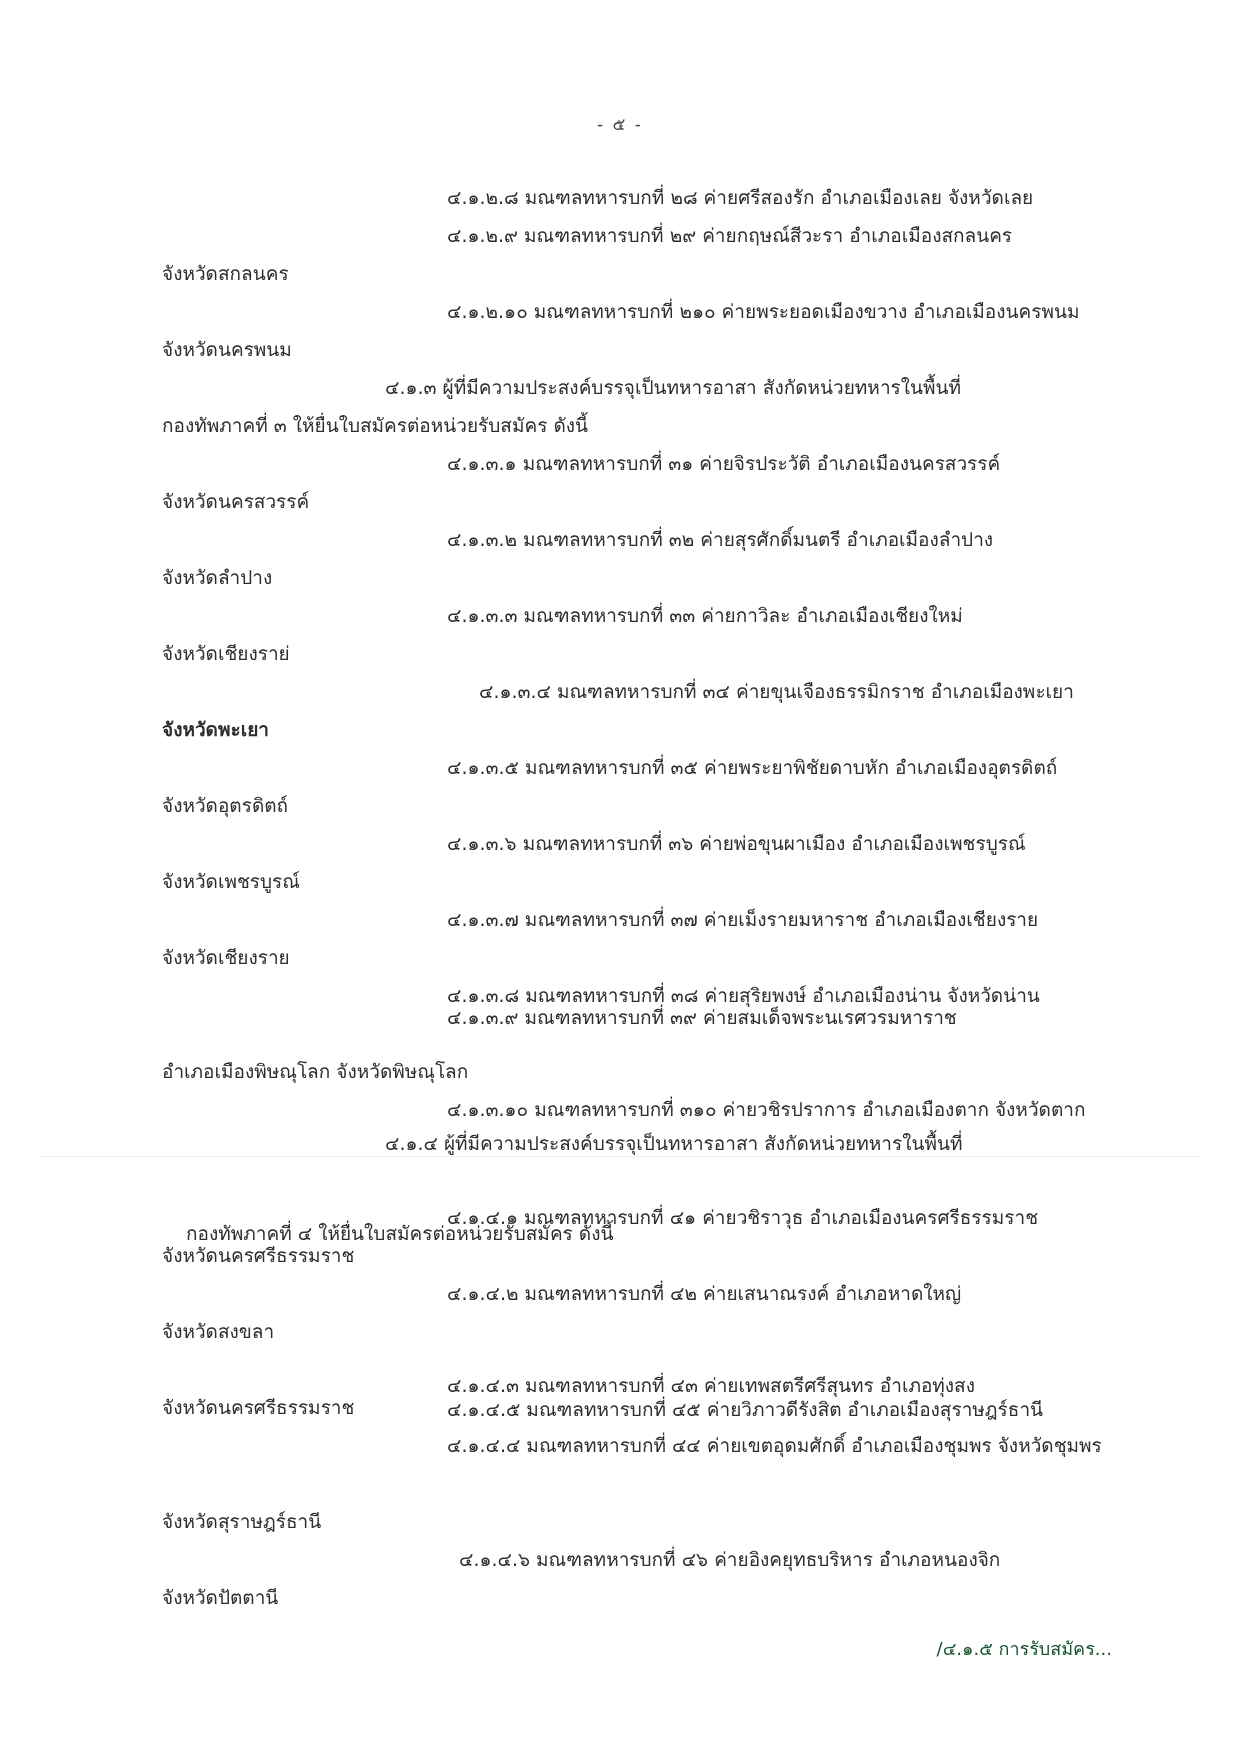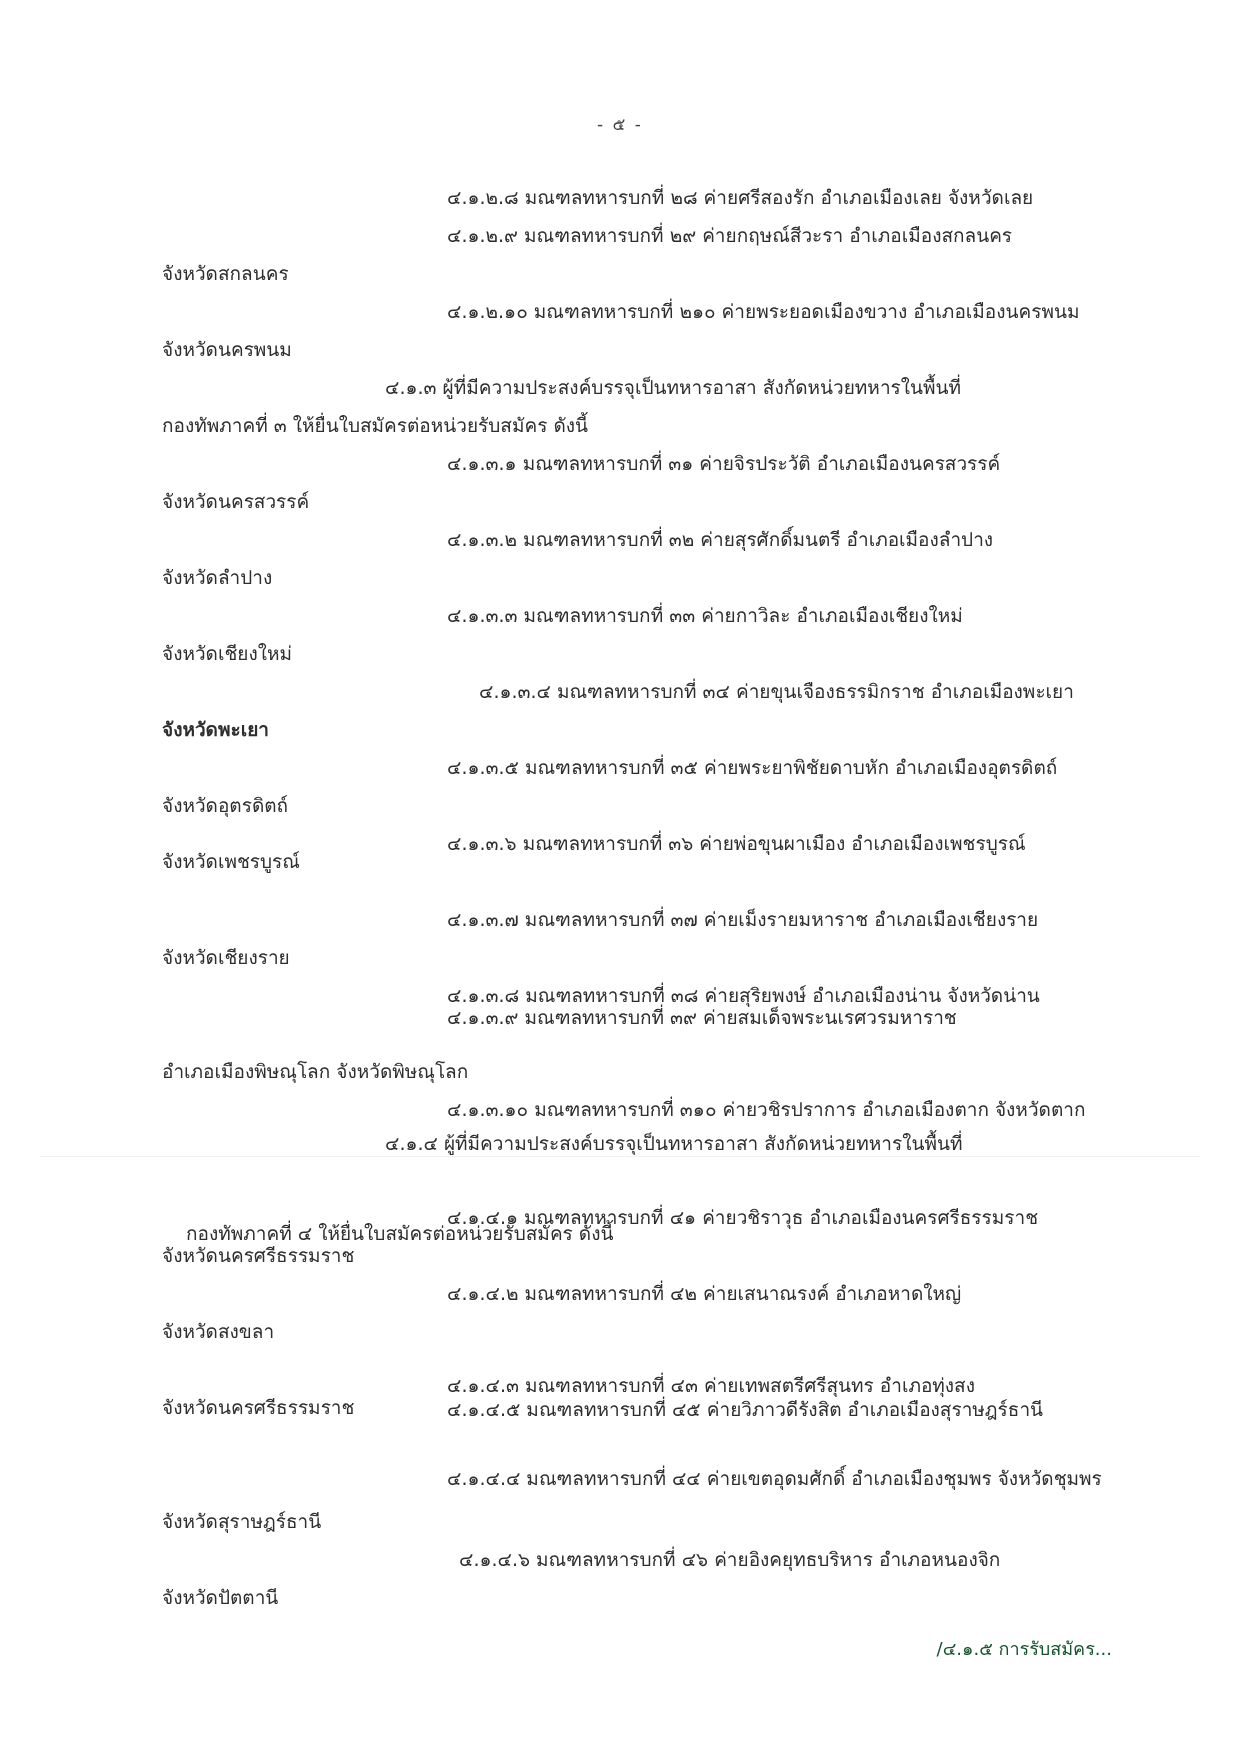--- a/index.html
+++ b/index.html
@@ -73,42 +73,42 @@
       <div class="line flush" style="top: 260px;">จังหวัดสกลนคร</div>
       <div class="line indent-sub" style="top: 298px;">๔.๑.๒.๑๐ มณฑลทหารบกที่ ๒๑๐ ค่ายพระยอดเมืองขวาง อำเภอเมืองนครพนม</div>
       <div class="line flush" style="top: 336px;">จังหวัดนครพนม</div>
       <div class="line indent-head" style="top: 374px;">๔.๑.๓ ผู้ที่มีความประสงค์บรรจุเป็นทหารอาสา สังกัดหน่วยทหารในพื้นที่</div>
       <div class="line flush" style="top: 412px;">กองทัพภาคที่ ๓ ให้ยื่นใบสมัครต่อหน่วยรับสมัคร ดังนี้</div>
       <div class="line indent-sub" style="top: 450px;">๔.๑.๓.๑ มณฑลทหารบกที่ ๓๑ ค่ายจิรประวัติ อำเภอเมืองนครสวรรค์</div>
       <div class="line flush" style="top: 488px;">จังหวัดนครสวรรค์</div>
       <div class="line indent-sub" style="top: 526px;">๔.๑.๓.๒ มณฑลทหารบกที่ ๓๒ ค่ายสุรศักดิ์มนตรี อำเภอเมืองลำปาง</div>
       <div class="line flush" style="top: 564px;">จังหวัดลำปาง</div>
       <div class="line indent-sub" style="top: 602px;">๔.๑.๓.๓ มณฑลทหารบกที่ ๓๓ ค่ายกาวิละ อำเภอเมืองเชียงใหม่</div>
-      <div class="line flush" style="top: 640px;">จังหวัดเชียงใหม่</div>
+      <div class="line flush" style="top: 640px;">จังหวัดเชียงราย่</div>
       <div class="line indent-sub" style="top: 678px; margin-left: 32px;">๔.๑.๓.๔ มณฑลทหารบกที่ ๓๔ ค่ายขุนเจืองธรรมิกราช อำเภอเมืองพะเยา</div>
       <div class="line flush" style="top: 716px; font-weight: bold;">จังหวัดพะเยา</div>
       <div class="line indent-sub" style="top: 754px;">๔.๑.๓.๕ มณฑลทหารบกที่ ๓๕ ค่ายพระยาพิชัยดาบหัก อำเภอเมืองอุตรดิตถ์</div>
       <div class="line flush" style="top: 792px;">จังหวัดอุตรดิตถ์</div>
       <div class="line indent-sub" style="top: 830px;">๔.๑.๓.๖ มณฑลทหารบกที่ ๓๖ ค่ายพ่อขุนผาเมือง อำเภอเมืองเพชรบูรณ์</div>
-      <div class="line flush" style="top: 848px;">จังหวัดเพชรบูรณ์</div>
+      <div class="line flush" style="top: 868px;">จังหวัดเพชรบูรณ์</div>
       <div class="line indent-sub" style="top: 906px;">๔.๑.๓.๗ มณฑลทหารบกที่ ๓๗ ค่ายเม็งรายมหาราช อำเภอเมืองเชียงราย</div>
       <div class="line flush" style="top: 944px;">จังหวัดเชียงราย</div>
       <div class="line indent-sub" style="top: 982px;">๔.๑.๓.๘ มณฑลทหารบกที่ ๓๘ ค่ายสุริยพงษ์ อำเภอเมืองน่าน จังหวัดน่าน</div>
       <div class="line indent-sub" style="top: 1004px;">๔.๑.๓.๙ มณฑลทหารบกที่ ๓๙ ค่ายสมเด็จพระนเรศวรมหาราช</div>
       <div class="line flush" style="top: 1058px;">อำเภอเมืองพิษณุโลก จังหวัดพิษณุโลก</div>
       <div class="line indent-sub" style="top: 1096px;">๔.๑.๓.๑๐ มณฑลทหารบกที่ ๓๑๐ ค่ายวชิรปราการ อำเภอเมืองตาก จังหวัดตาก</div>
       <div class="line indent-head" style="top: 1130px;">๔.๑.๔ ผู้ที่มีความประสงค์บรรจุเป็นทหารอาสา สังกัดหน่วยทหารในพื้นที่</div>
       <div class="line flush" style="top: 1220px; margin-left: 24px;">กองทัพภาคที่ ๔ ให้ยื่นใบสมัครต่อหน่วยรับสมัคร ดังนี้</div>
       <div class="line indent-sub" style="top: 1204px;">๔.๑.๔.๑ มณฑลทหารบกที่ ๔๑ ค่ายวชิราวุธ อำเภอเมืองนครศรีธรรมราช</div>
       <div class="line flush" style="top: 1242px;">จังหวัดนครศรีธรรมราช</div>
       <div class="line indent-sub" style="top: 1280px;">๔.๑.๔.๒ มณฑลทหารบกที่ ๔๒ ค่ายเสนาณรงค์ อำเภอหาดใหญ่</div>
       <div class="line flush" style="top: 1318px;">จังหวัดสงขลา</div>
       <div class="line indent-sub" style="top: 1356px; margin-top: 16px;">๔.๑.๔.๓ มณฑลทหารบกที่ ๔๓ ค่ายเทพสตรีศรีสุนทร อำเภอทุ่งสง</div>
       <div class="line flush" style="top: 1394px;">จังหวัดนครศรีธรรมราช</div>
-      <div class="line indent-sub" style="top: 1432px; margin-top: 33px;">๔.๑.๔.๔ มณฑลทหารบกที่ ๔๔ ค่ายเขตอุดมศักดิ์ อำเภอเมืองชุมพร จังหวัดชุมพร</div>
+      <div class="line indent-sub" style="top: 1432px;">๔.๑.๔.๔ มณฑลทหารบกที่ ๔๔ ค่ายเขตอุดมศักดิ์ อำเภอเมืองชุมพร จังหวัดชุมพร</div>
       <div class="line indent-sub" style="top: 1396px;">๔.๑.๔.๕ มณฑลทหารบกที่ ๔๕ ค่ายวิภาวดีรังสิต อำเภอเมืองสุราษฎร์ธานี</div>
       <div class="line flush" style="top: 1508px;">จังหวัดสุราษฎร์ธานี</div>
       <div class="line indent-sub-2" style="top: 1546px;">๔.๑.๔.๖ มณฑลทหารบกที่ ๔๖ ค่ายอิงคยุทธบริหาร อำเภอหนองจิก</div>
       <div class="line flush" style="top: 1584px;">จังหวัดปัตตานี</div>
     </div>
 
   <div class="continuation" style="top:1636px">/๔.๑.๕ การรับสมัคร...</div>
 </div>
 
 </body></html>

